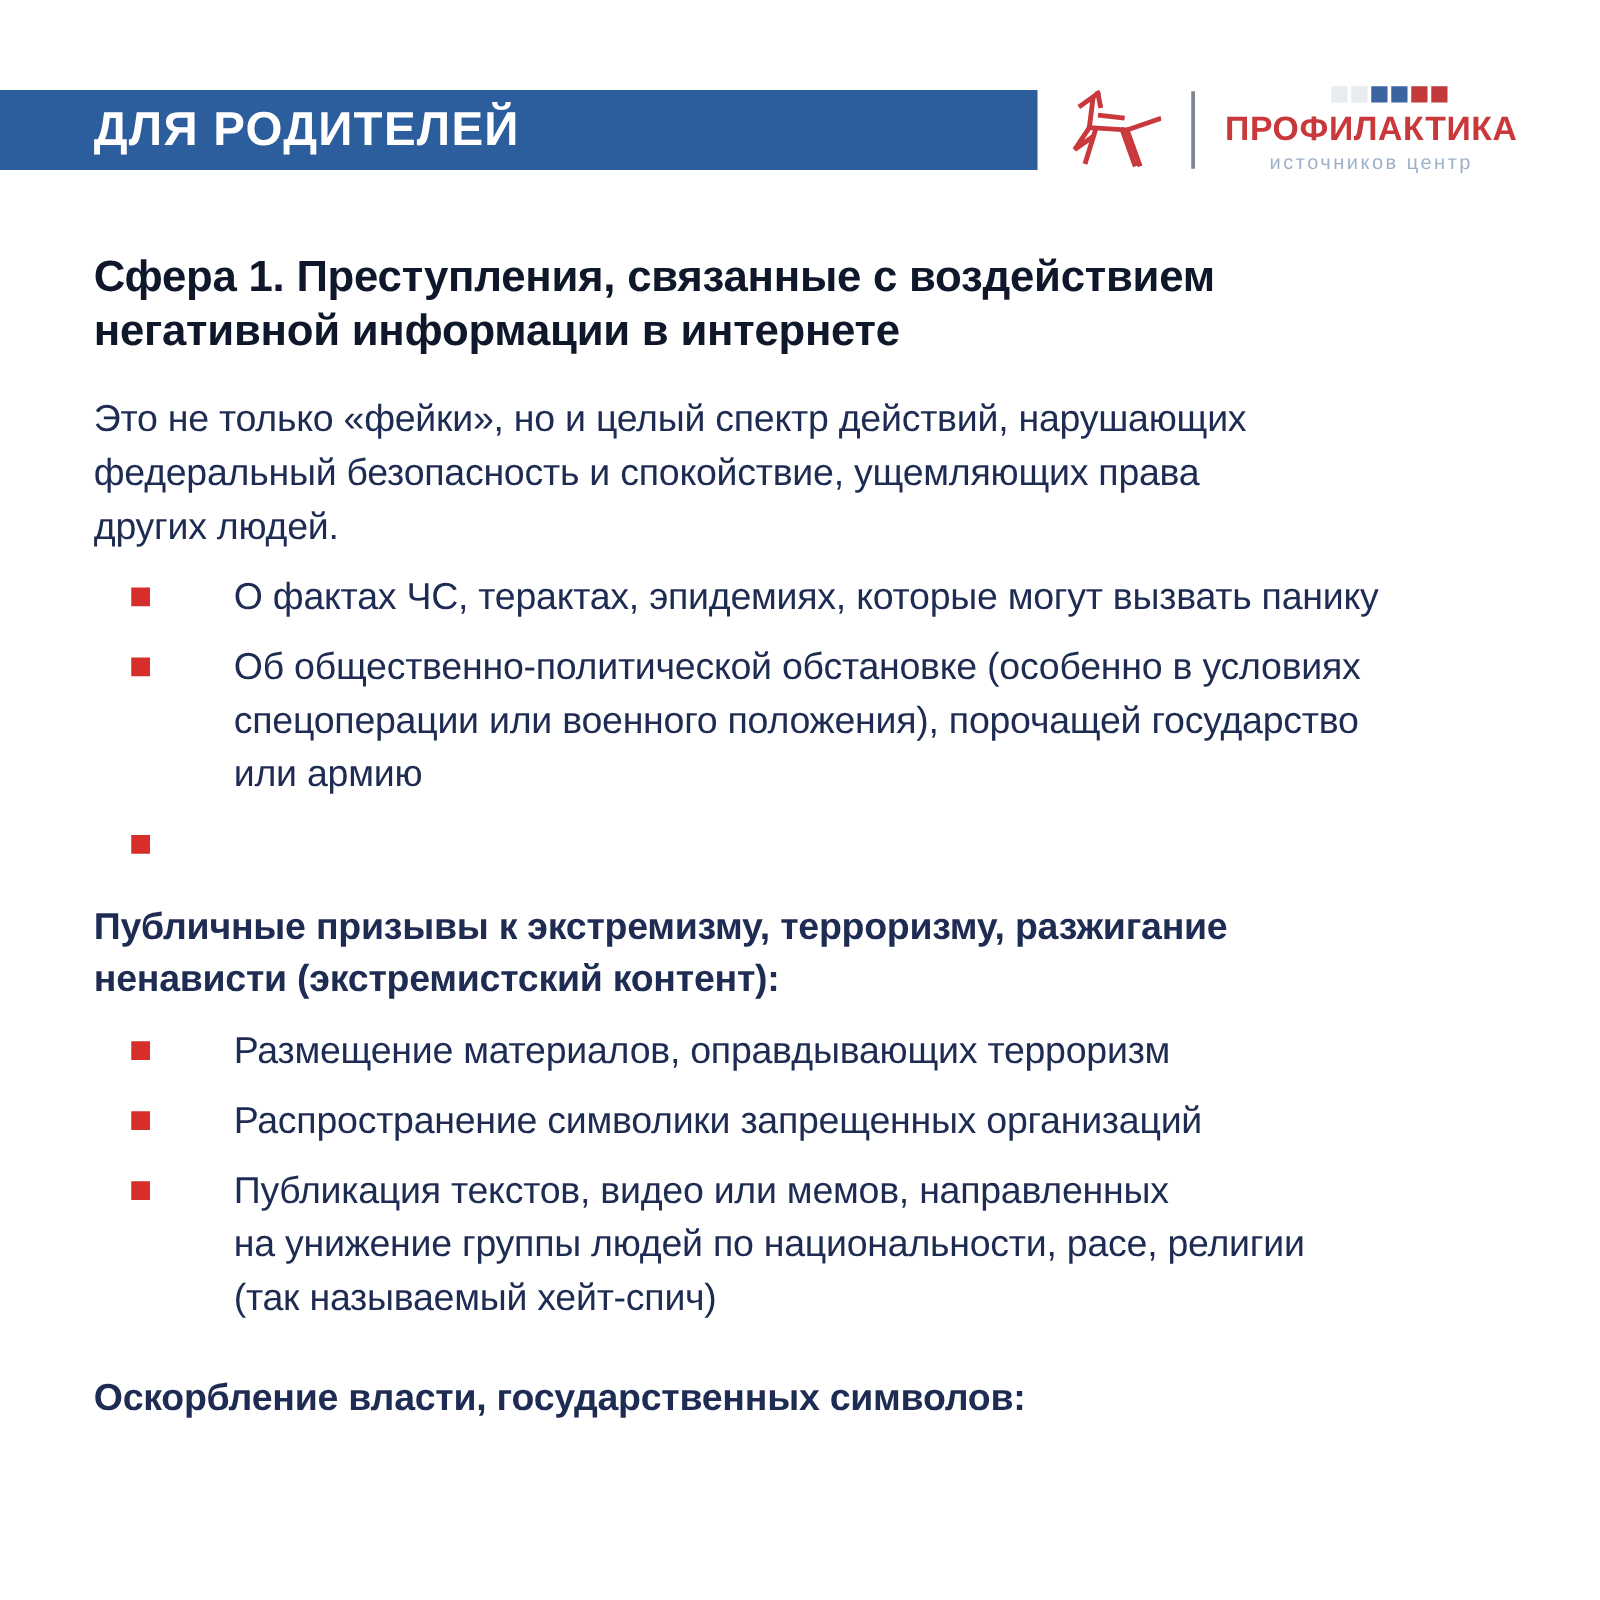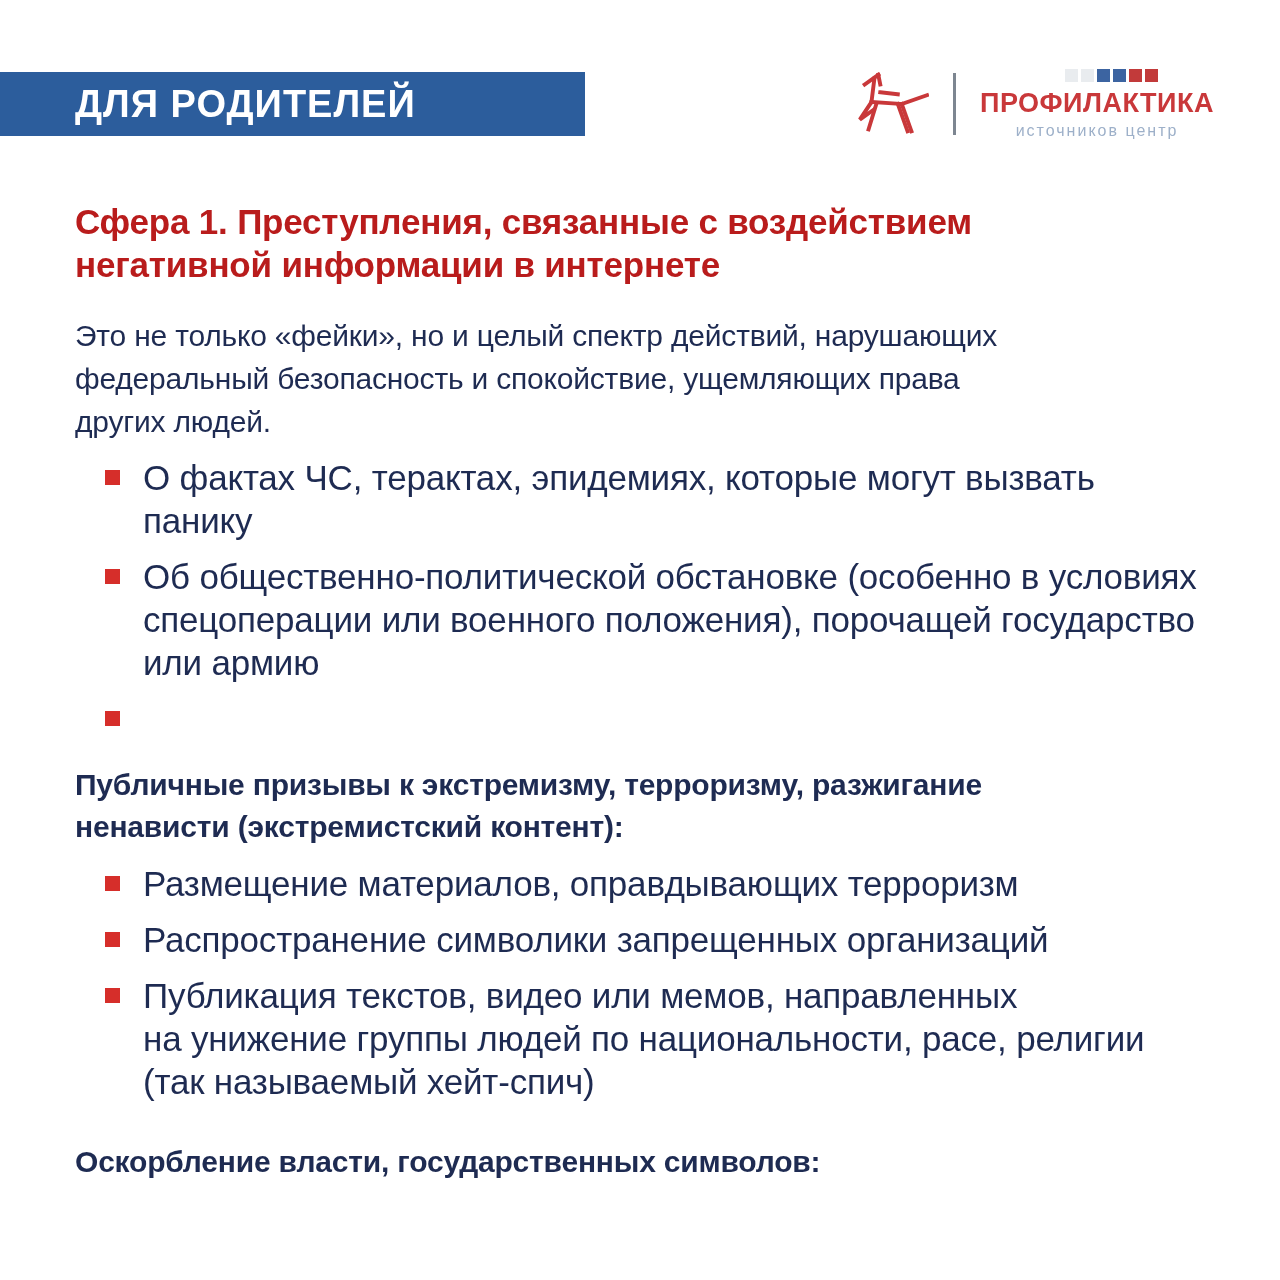--- a/index.html
+++ b/index.html
@@ -6,21 +6,21 @@
   html, body {
     width: 1280px; height: 1280px;
     background: #ffffff;
     overflow: hidden;
     font-family: "Liberation Sans", "DejaVu Sans", sans-serif;
   }
   
   .header { position: relative; height: 160px; }
   .banner {
     position: absolute; left: 0; top: 72px;
-    width: 585px; height: 64px;
+    width: 830px; height: 64px;
     background: #2c5d9c;
     display: flex; align-items: center;
     padding-left: 75px;
   }
   .banner-label {
     color: #ffffff; font-size: 38px; font-weight: bold;
     letter-spacing: 1px;
   }
   .logo-group {
     position: absolute; top: 58px; right: 66px;
@@ -40,21 +40,21 @@
   .brand-name {
     color: #c9383a; font-weight: bold; font-size: 27px; letter-spacing: 0.5px;
   }
   .brand-subtitle {
     color: #9db0c9; font-size: 16px; letter-spacing: 2px; margin-top: 3px;
   }
   
   .content { padding: 0 70px 0 75px; color: #1e2b52; }
   .page-title {
     margin-top: 40px;
-    color: #b91c1c; font-weight: bold;
+    color: #0f172a; font-weight: bold;
     font-size: 35px; line-height: 43px;
     white-space: pre-line;
     letter-spacing: -0.2px;
   }
   .intro {
     margin-top: 28px;
     font-size: 30px; line-height: 43px;
     white-space: pre-line;
     letter-spacing: -0.2px;
   }
@@ -67,23 +67,24 @@
   ul.bullets { list-style: none; }
   ul.bullets li {
     display: flex; align-items: flex-start;
     margin: 13px 0 13px 30px;
   }
   .bullet-square {
     flex: 0 0 15px; width: 15px; height: 15px;
     background: #d62e2a; margin-top: 14px; margin-right: 23px;
   }
   .bullet-text {
-    font-size: 35px; line-height: 43px;
+    font-size: 30px; line-height: 43px;
     white-space: pre-line;
     letter-spacing: -0.2px;
+    margin-left: 44px;
   }
 </style>
 </head>
 <body>
 
 <div class="header">
   <div class="banner">
     <span class="banner-label">ДЛЯ РОДИТЕЛЕЙ</span>
   </div>
 

